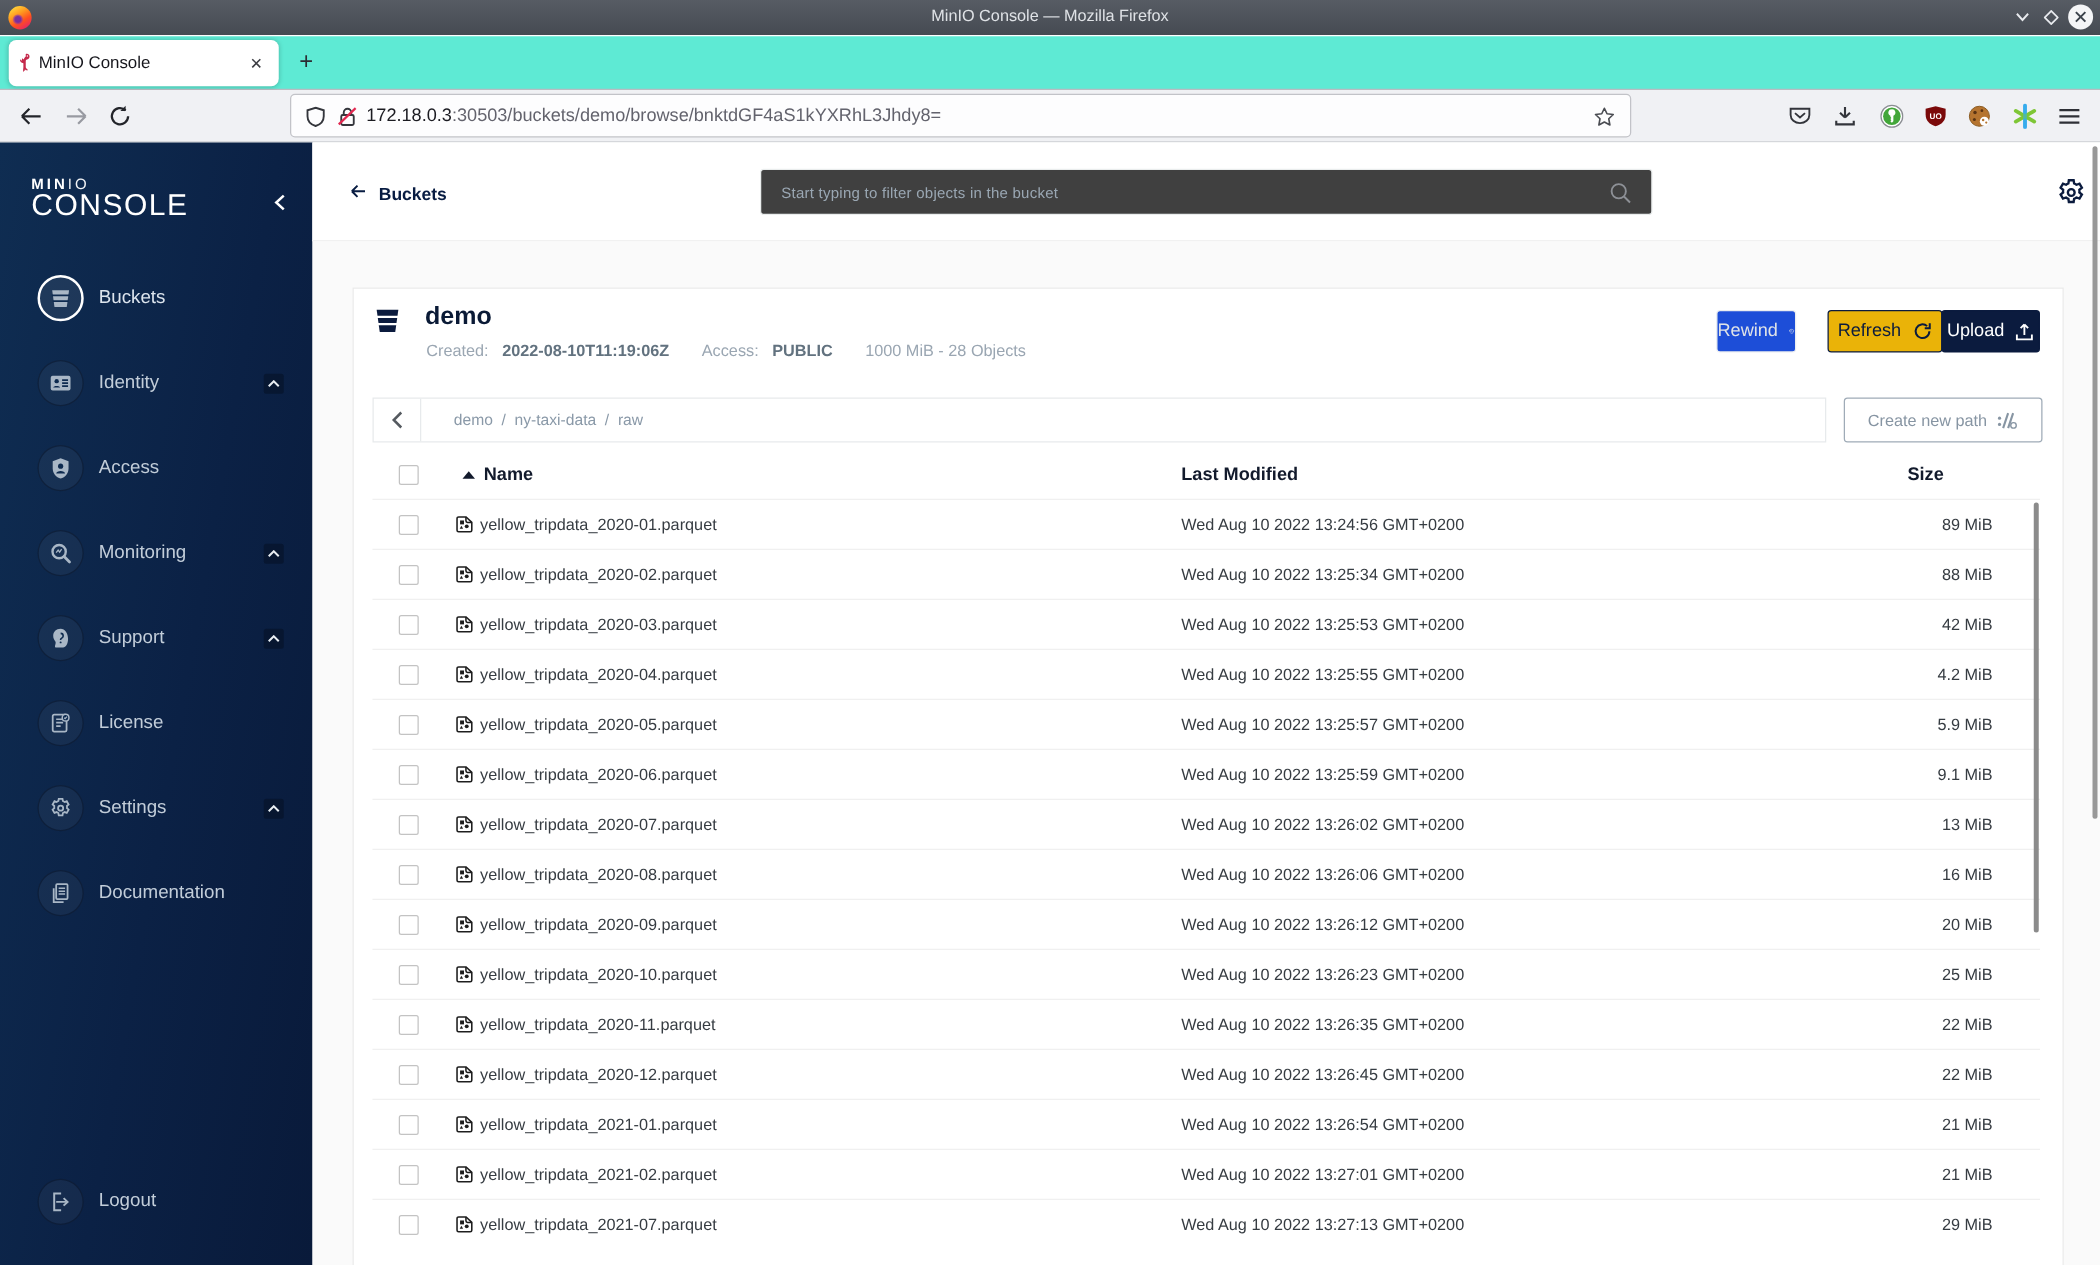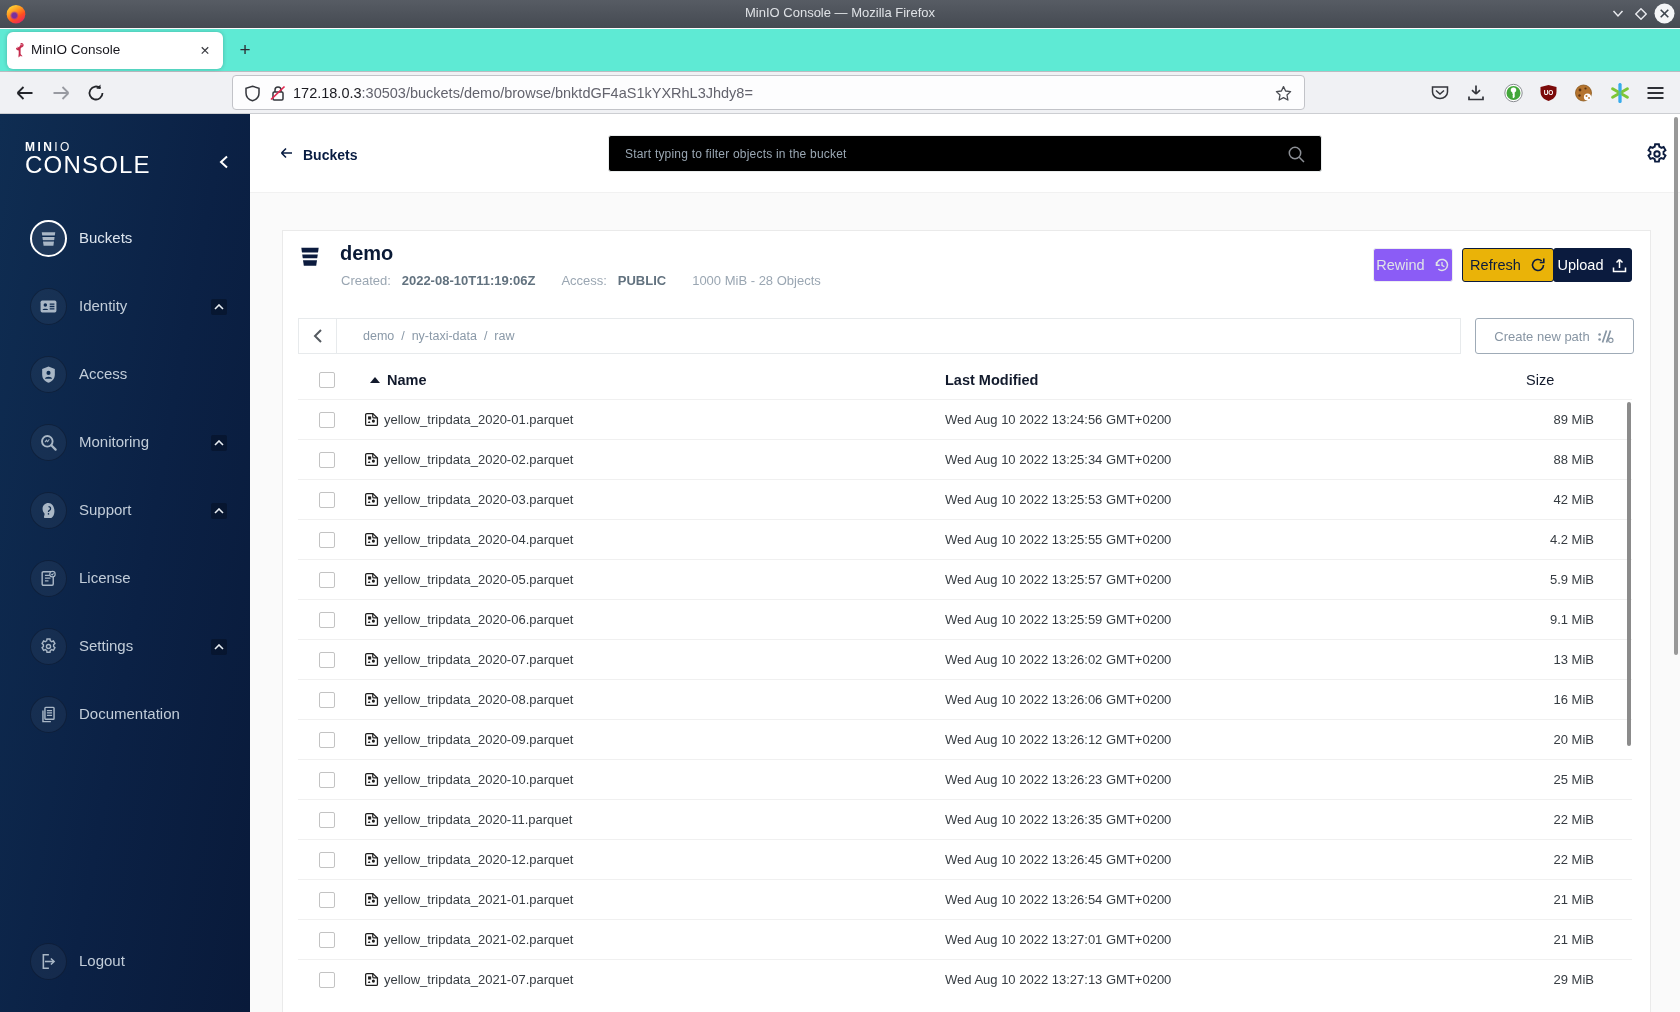--- a/index.html
+++ b/index.html
@@ -31,46 +31,46 @@
 .mcirc.active { border:2px solid #fff; background:rgba(255,255,255,0.07); }
 .mlabel { position:absolute; left:79px; font-size:15px; color:#c2cdd9; }
 .mlabel.on { color:#dde5ee; }
 .mchev { position:absolute; left:211px; width:16px; height:16px; background:rgba(4,13,32,0.5); border-radius:2px; display:flex; align-items:center; justify-content:center; }
 
 
 .main { position:absolute; left:250px; top:114px; width:1430px; height:898px; background:#fafafa; }
 .topband { position:absolute; left:0; top:0; width:1430px; height:79px; background:#fff; border-bottom:1px solid #f1f1f1; }
 .backlink { position:absolute; left:0; top:0; width:200px; height:79px; }
 .backlink .txt { position:absolute; left:53px; top:33px; font-size:14px; font-weight:bold; color:#081c42; }
-.searchbox { position:absolute; left:358px; top:21px; width:714px; height:37px; background:#000000; border:1px solid #eaeded; border-radius:3px; }
+.searchbox { position:absolute; left:358px; top:21px; width:714px; height:37px; background:#404040; border:1px solid #eaeded; border-radius:3px; }
 .searchbox .ph { position:absolute; left:16px; top:11px; font-size:12px; color:#9aa7b3; letter-spacing:0.2px; }
 .gear { position:absolute; left:1395px; top:28px; }
 
 .card { position:absolute; left:32px; top:116px; width:1369px; height:790px; background:#fff; border:1px solid #eaeaea; }
 .bkicon { position:absolute; left:16px; top:15px; }
 .btitle { position:absolute; left:57px; top:11px; font-size:20px; font-weight:bold; color:#0a1a36; }
 .bsub { position:absolute; left:58px; top:42px; font-size:13px; color:#9aa6b2; }
 .bsub b { color:#62727f; font-weight:bold; }
 .bsub .sp { display:inline-block; width:26px; }
 .btn { position:absolute; top:17px; height:34px; border-radius:3px; font-size:14.5px; display:flex; align-items:center; justify-content:center; gap:9px; }
-.btn-rewind { left:1090px; width:80px; border:1px solid #eceef0; color:#dfe3e7; background:#8b5cf6; }
+.btn-rewind { left:1090px; width:64px; border:1px solid #eceef0; color:#dfe3e7; background:#1d4ed8; }
 .btn-refresh { left:1179px; width:92px; border:1px solid #0b1b3e; color:#0b1b3e; background:#eab308; }
 .btn-upload { left:1270px; width:79px; background:#0b1b3e; color:#fff; border:1px solid #0b1b3e; }
 
 .bcwrap { position:absolute; left:15px; top:87px; width:1163px; height:36px; border:1px solid #e7eaec; background:#fff; }
 .bcback { position:absolute; left:0; top:0; width:38px; height:34px; border-right:1px solid #e7eaec; display:flex; align-items:center; justify-content:center; }
 .bctext { position:absolute; left:64px; top:10px; font-size:12.5px; color:#8a99a8; }
 .newpath { position:absolute; left:1192px; top:87px; width:159px; height:36px; border:1px solid #9fabb7; border-radius:3px; background:#fff; color:#8795a3; font-size:13px; display:flex; align-items:center; justify-content:center; gap:8px; }
 
 .thead { position:absolute; left:15px; top:135px; width:1349px; height:34px; }
 .thead .cb { left:21px; top:6px; }
 .sorttri { position:absolute; left:72px; top:11px; width:0; height:0; border-left:5px solid transparent; border-right:5px solid transparent; border-bottom:6px solid #121a2c; }
 .hname { position:absolute; left:89px; top:6px; font-size:14.5px; font-weight:bold; color:#121a2c; }
 .hdate { position:absolute; left:647px; top:6px; font-size:14.5px; font-weight:bold; color:#121a2c; }
-.hsize { position:absolute; left:1228px; top:6px; font-size:14.5px; font-weight:normal; color:#121a2c; }
+.hsize { position:absolute; left:1228px; top:6px; font-size:14.5px; font-weight:bold; color:#121a2c; }
 .trow { position:absolute; left:15px; width:1334px; height:40px; border-top:1px solid #f0f0f0; }
 .trow .cb { }
 .cb { position:absolute; width:16px; height:16px; border:1px solid #c3c3c3; border-radius:2px; background:#fff; }
 .ficon { position:absolute; left:66px; top:12px; width:15px; height:15px; }
 .fname { position:absolute; left:86px; top:12px; font-size:13px; color:#363c42; }
 .fdate { position:absolute; left:647px; top:12px; font-size:13px; color:#363c42; }
 .fsize { position:absolute; left:1201px; top:12px; width:95px; text-align:right; font-size:13px; color:#363c42; }
 .tsb { position:absolute; left:1344px; top:171px; width:4px; height:344px; background:#8b8b8b; border-radius:2px; }
 .wsb { position:absolute; left:1674px; top:117px; width:4px; height:538px; background:#989898; border-radius:2px; }
 </style></head>

